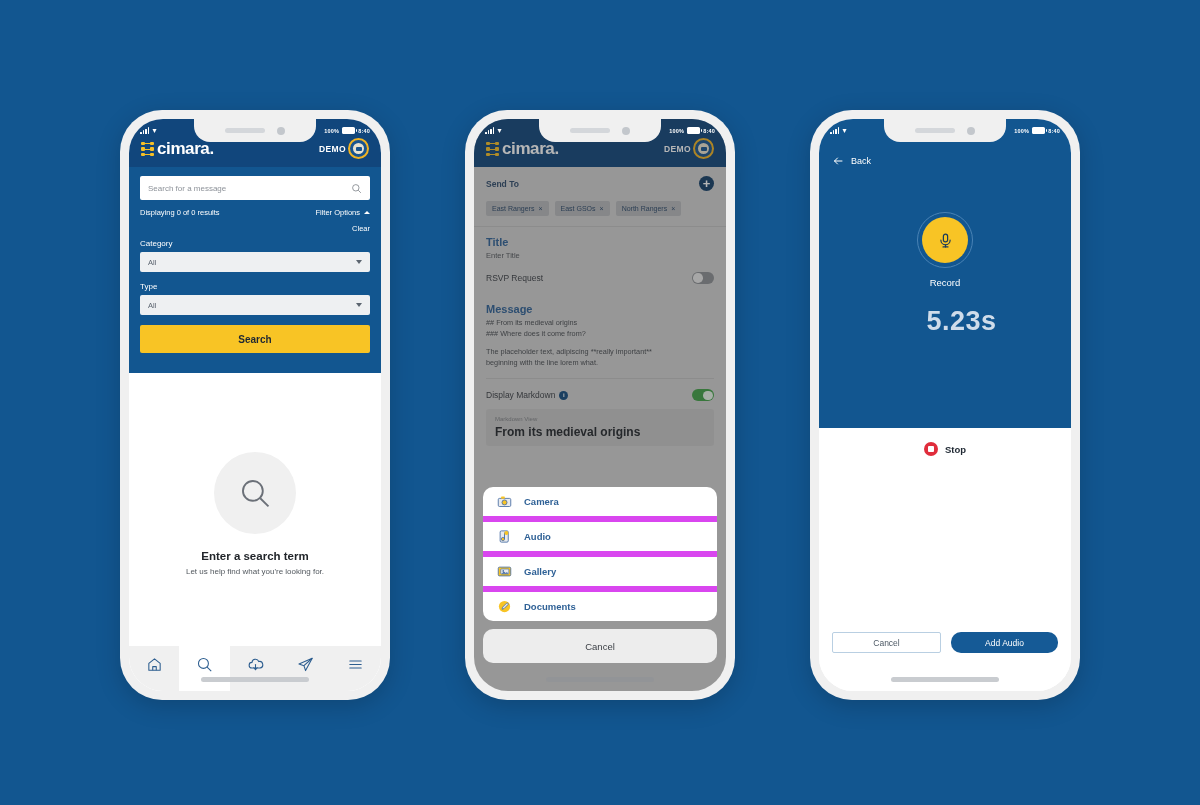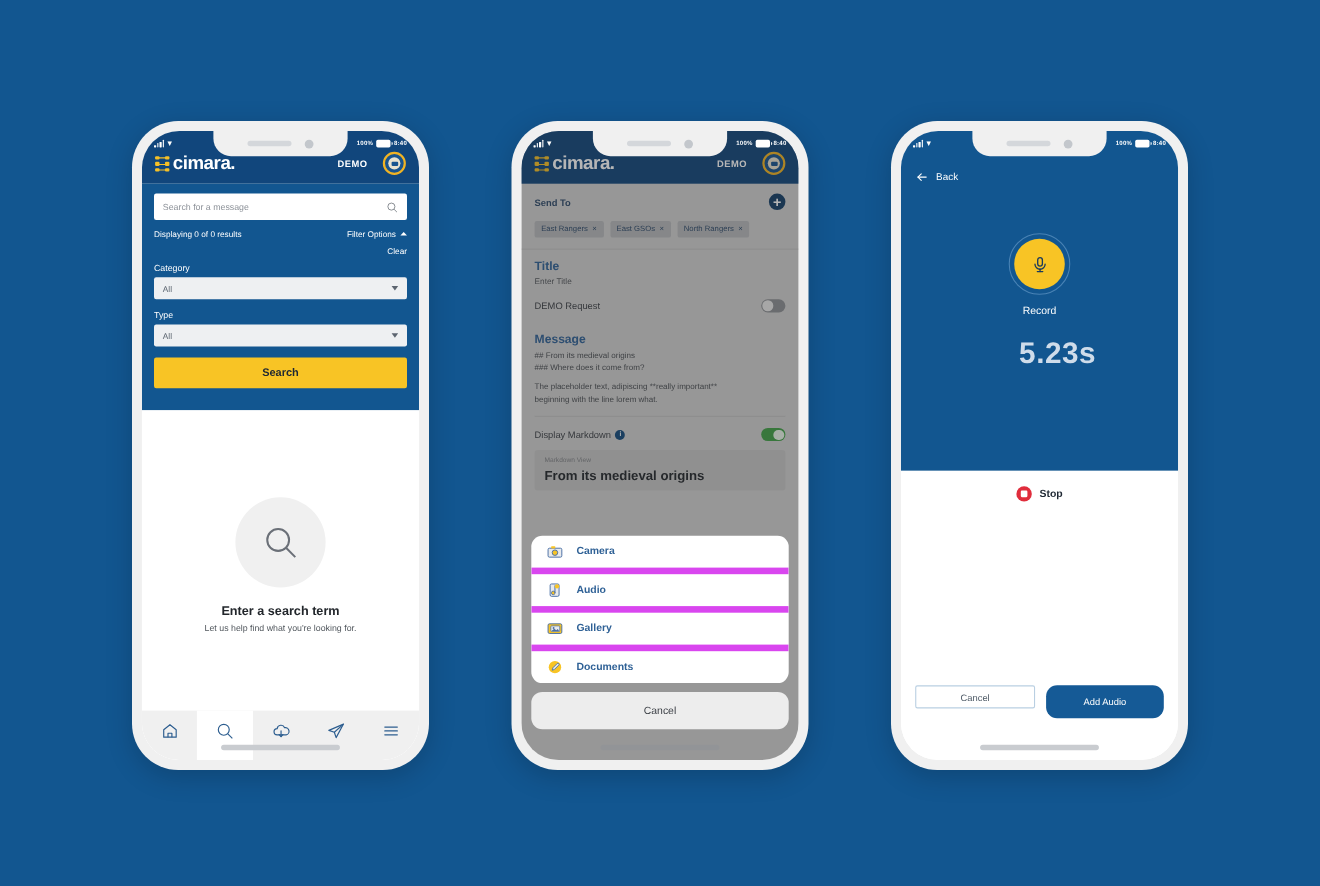--- a/index.html
+++ b/index.html
@@ -81,21 +81,21 @@
   .bm1 { left:0; top:1px; width:4px; height:3.2px;}
   .bm2 { right:0; top:1px; width:4px; height:3.2px;}
   .bm3 { left:0; top:6.4px; width:4px; height:3.2px;}
   .bm4 { right:0; top:6.4px; width:4px; height:3.2px;}
   .bm5 { left:0; top:11.8px; width:4px; height:3.2px;}
   .bm6 { right:0; top:11.8px; width:4px; height:3.2px;}
   .bmbar1 { left:3px; top:2.2px; width:7px; height:1.1px;}
   .bmbar2 { left:3px; top:7.6px; width:7px; height:1.1px;}
   .bmbar3 { left:3px; top:13px; width:7px; height:1.1px;}
   .brand-name { color:#fff; font-size: 17px; font-weight: 700; letter-spacing: -0.4px; }
-  .hdr-right { display: flex; align-items: center; gap: 14px; }
+  .hdr-right { display: flex; align-items: center; gap: 2px; }
   .demo-label { color:#fff; font-size: 8.5px; font-weight: 700; letter-spacing: .4px; }
   .seal {
     width: 21px; height: 21px; border-radius: 50%;
     background: #18548f; border: 2px solid #f0b323;
     display: flex; align-items: center; justify-content: center;
   }
   .seal-core { width: 11px; height: 11px; border-radius: 50%; background: #e8e2cf; position: relative; }
   .seal-core:after { content:""; position:absolute; left:2.5px; top:3.5px; width:6px; height:4px; background:#18548f; border-radius: 1px;}
 
   
@@ -214,21 +214,21 @@
   .stop-ic { width:14px;height:14px;border-radius:50%;background:#e02d3c;display:flex;align-items:center;justify-content:center;}
   .stop-ic i { display:block; width:6px;height:6px;background:#fff;border-radius:1px;}
   .stop-lbl { color:#1f2833; font-size: 9.5px; font-weight:700; }
   .rec-actions { position:absolute; left:13px; right:13px; bottom: 38px; display:flex; gap:10px; }
   .btn-outline {
     flex:1; height:21px; border:1px solid #b9cfe2; border-radius:2px;
     display:flex; align-items:center; justify-content:center;
     color:#4e5a66; font-size: 8.5px; background:#fff;
   }
   .btn-solid {
-    flex:1; height:30px; background:#155a96; border-radius:10px;
+    flex:1; height:21px; background:#155a96; border-radius:10px;
     display:flex; align-items:center; justify-content:center;
     color:#fff; font-size: 8.5px;
   }
 </style>
 </head>
 <body>
 
 <div class="stage">
 
   <div class="phone" style="left:120px; top:110px;">
@@ -437,21 +437,21 @@
         </div>
 
         <div class="divider-light"></div>
 
         <div class="sec">
           <div class="sec-title">Title</div>
           <div class="sec-placeholder">Enter Title</div>
         </div>
 
         <div class="rsvp-row">
-          <span class="rsvp-label">DEMO Request</span>
+          <span class="rsvp-label">RSVP Request</span>
           <span class="toggle off">
               <span class="knob"></span>
             </span>
         </div>
 
         <div class="sec">
           <div class="sec-title">Message</div>
           <div class="msg-body">
             <div>## From its medieval origins</div>
             <div>### Where does it come from?</div>

